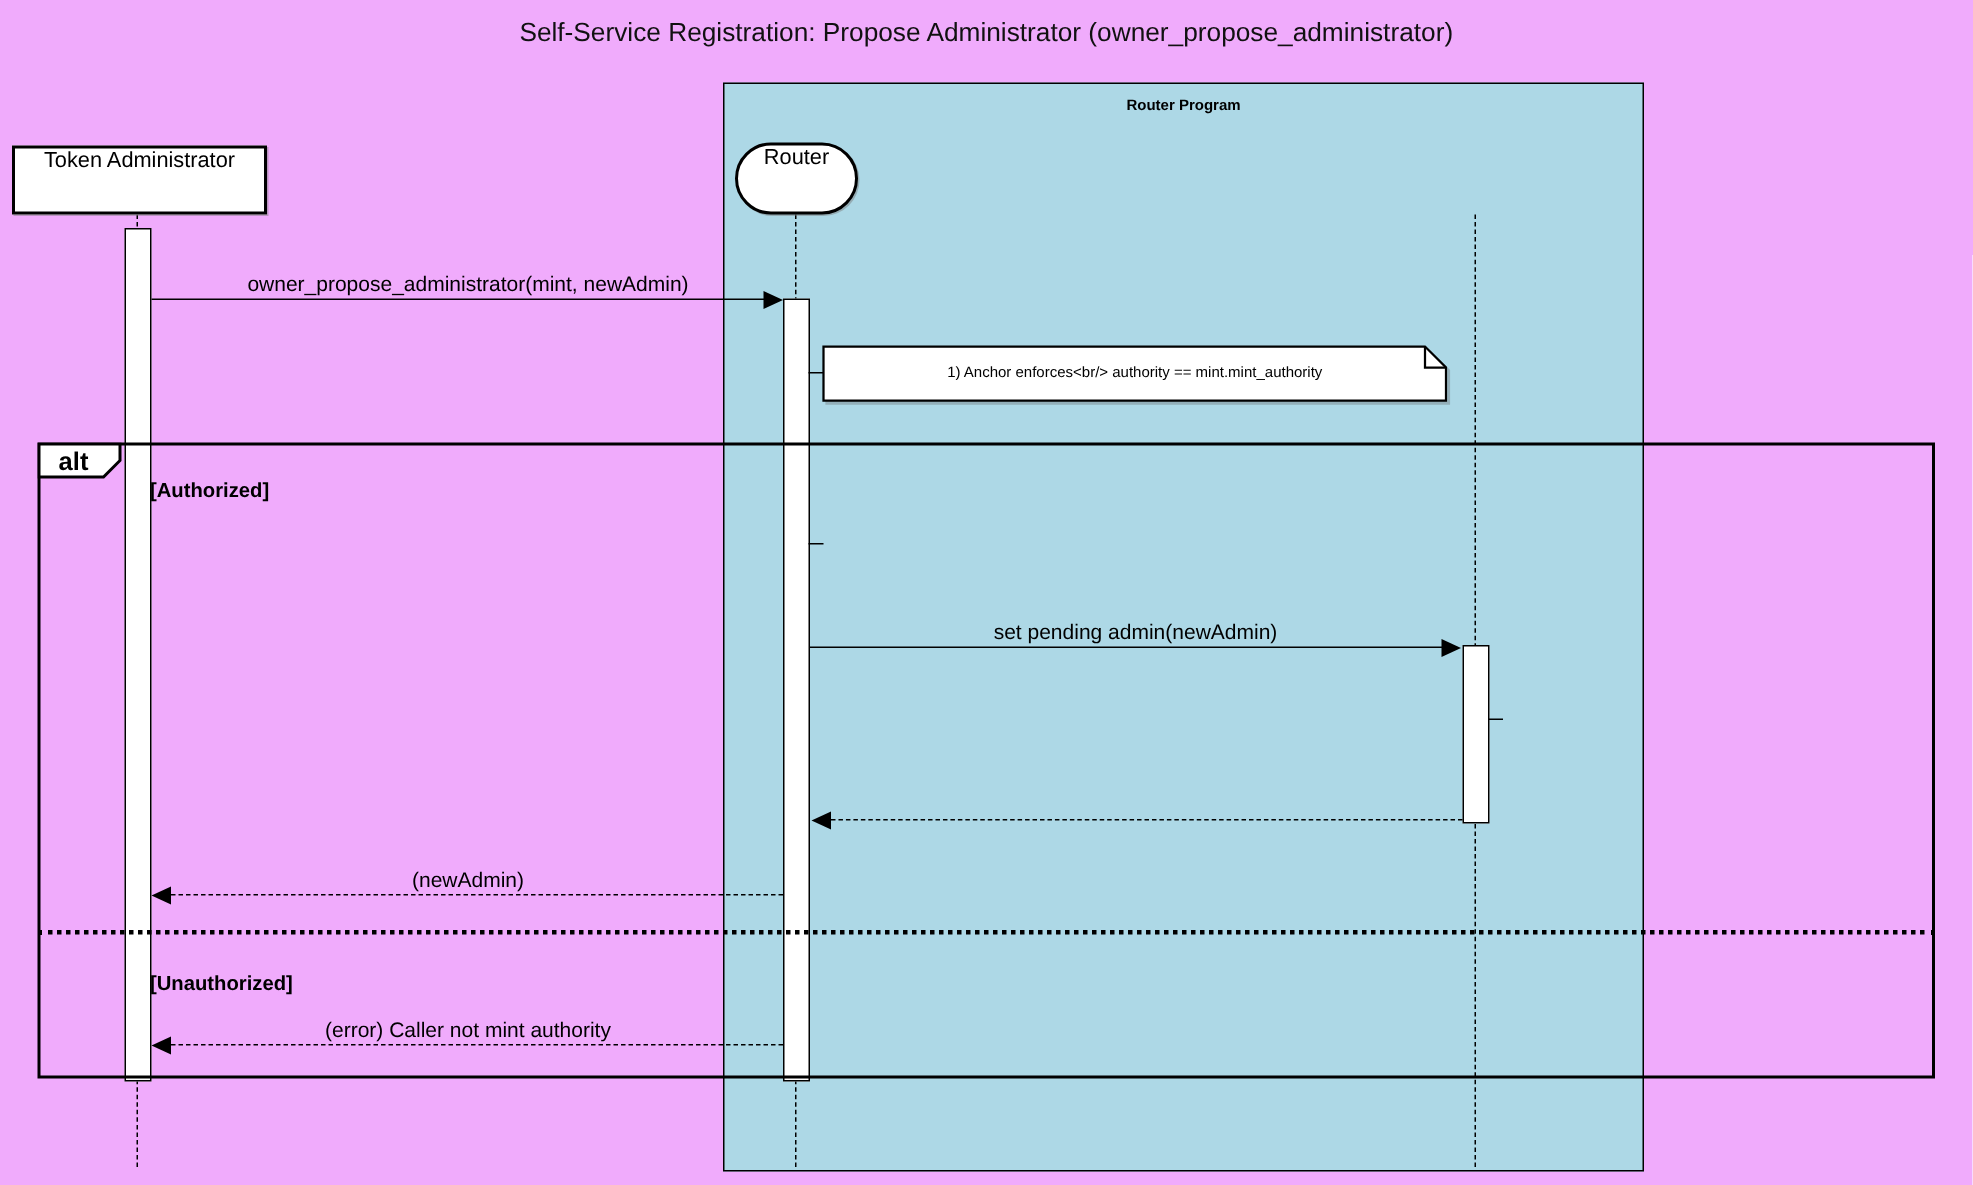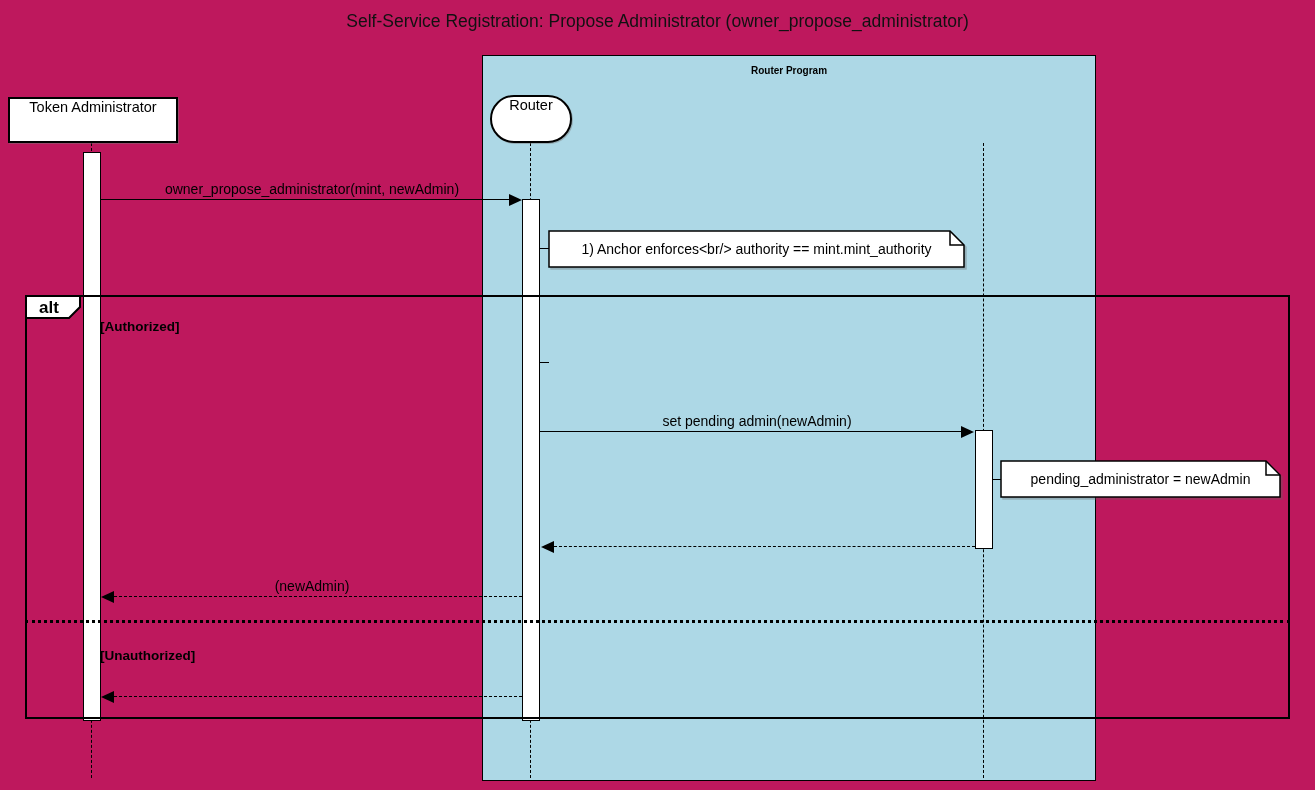--- a/index.html
+++ b/index.html
@@ -1,17 +1,17 @@
 <!DOCTYPE html>
 <html><head>
 <meta charset="utf-8">
 <style>
   html,body{margin:0;padding:0;background:#ffffff;}
   .canvas{
-    position:relative;width:1315px;height:790px;background:#be185d;overflow:hidden;
+    position:relative;width:1315px;height:790px;background:#f0abfc;overflow:hidden;
     font-family:"Liberation Sans",sans-serif;color:#000;
   }
   .title{
     position:absolute;left:0;top:11px;width:1315px;text-align:center;
     font-size:17.5px;color:#111;
   }
   
   .group-box{
     position:absolute;left:482px;top:55px;width:614px;height:726px;
     background:#add8e6;border:1px solid #000;box-sizing:border-box;
@@ -68,21 +68,21 @@
     position:absolute;width:0;height:0;
     border-top:6px solid transparent;border-bottom:6px solid transparent;
     border-right:13px solid #000;
   }
   .msg-label{position:absolute;text-align:center;font-size:14px;}
   
   .note{position:absolute;}
   .note svg{filter:drop-shadow(2px 2px 0 rgba(100,100,100,0.35));}
   .note-text{
     position:absolute;left:0;top:0;width:100%;height:38px;line-height:38px;
-    text-align:center;font-size:14px;white-space:nowrap;
+    text-align:center;font-size:10px;white-space:nowrap;
   }
   .note-connector{position:absolute;height:0;border-top:1.5px solid #000;}
 </style>
 </head>
 <body>
 
 <div class="canvas">
 
   <div class="title">Self-Service Registration: Propose Administrator (owner_propose_administrator)</div>
 
@@ -121,35 +121,29 @@
     <div class="note-text">1) Anchor enforces&lt;br/&gt; authority == mint.mint_authority</div>
   </div>
 
   <div class="note-connector" style="left:539px;top:362px;width:10px;"></div>
 
   <div class="msg-label" style="left:540px;top:413px;width:434px;">set pending admin(newAdmin)</div>
   <div class="msg-line-solid" style="left:540px;top:431px;width:423px;"></div>
   <div class="arrow-right" style="left:961px;top:426px;"></div>
 
   <div class="note-connector" style="left:992px;top:479px;width:10px;"></div>
-  <div class="note" style="left:1000px;top:460px;width:281px;height:38px;">
-    <svg width="281" height="38">
-      <polygon points="1,1 266,1 280,15 280,37 1,37" fill="#ffffff" stroke="#000000" stroke-width="1.5"></polygon>
-      <polyline points="266,1 266,15 280,15" fill="none" stroke="#000000" stroke-width="1.5"></polyline>
-    </svg>
-    <div class="note-text">pending_administrator = newAdmin</div>
-  </div>
 
   <div class="msg-line-dashed" style="left:554px;top:546px;width:421px;"></div>
   <div class="arrow-left" style="left:541px;top:541px;"></div>
 
   <div class="msg-label" style="left:102px;top:578px;width:420px;">(newAdmin)</div>
   <div class="msg-line-dashed" style="left:114px;top:596px;width:408px;"></div>
   <div class="arrow-left" style="left:101px;top:591px;"></div>
 
+  <div class="msg-label" style="left:102px;top:678px;width:420px;">(error) Caller not mint authority</div>
   <div class="msg-line-dashed" style="left:114px;top:696px;width:408px;"></div>
   <div class="arrow-left" style="left:101px;top:691px;"></div>
 
   <div class="participant p-ta">
     <span>Token Administrator</span>
   </div>
   <div class="participant p-router">
     <span>Router</span>
   </div>
 

